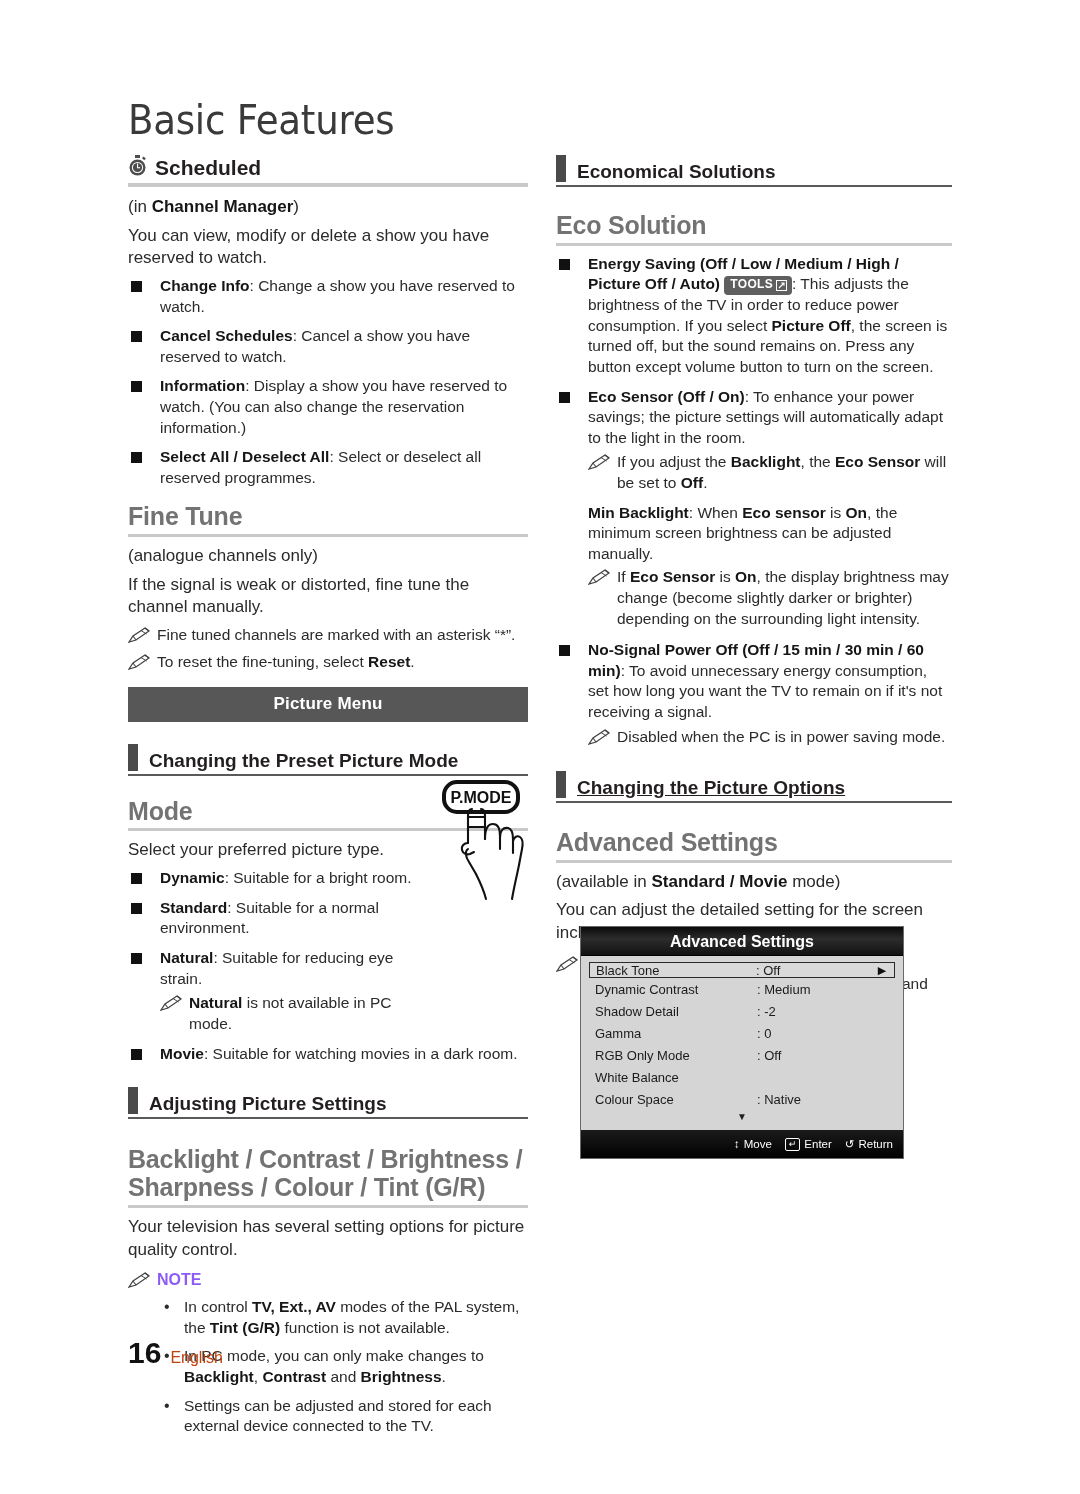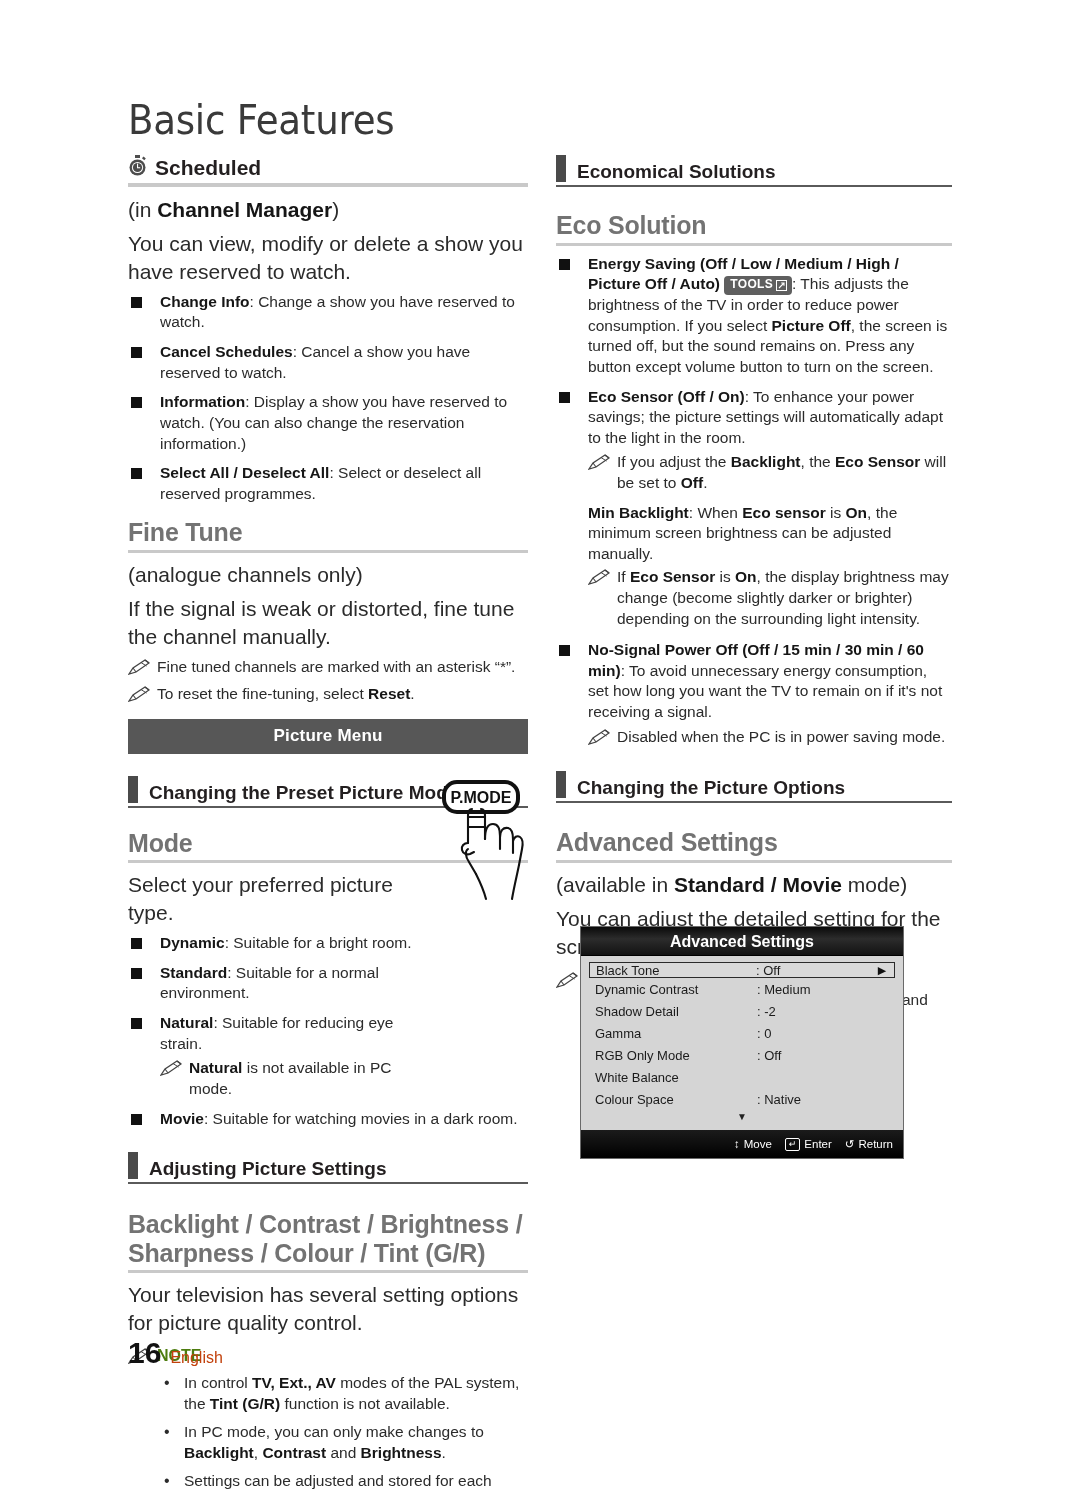--- a/index.html
+++ b/index.html
@@ -56,21 +56,21 @@
 
   
   .band{
     background:#575757; color:#fff; text-align:center;
     font-size:17px; font-weight:bold; letter-spacing:0.2px;
     padding:7px 0 8px 0;
   }
 
   
   p.body{
-    font-size:21px; line-height:1.33; margin:0 0 6px 0; color:#2b2b2b;
+    font-size:17px; line-height:1.33; margin:0 0 6px 0; color:#2b2b2b;
   }
   b { color:#161616; font-weight:bold; }
 
   ul.sq { list-style:none; margin:0; padding:0; }
   ul.sq > li{
     position:relative; padding-left:32px; margin:0 0 9px 0;
     font-size:15.5px; line-height:1.33; color:#2b2b2b;
   }
   ul.sq > li::before{
     content:""; position:absolute; left:3px; top:5px;
@@ -92,21 +92,21 @@
   ul.dot > li{
     position:relative; padding-left:20px; margin:0 0 8px 0;
     font-size:15.5px; line-height:1.33; color:#2b2b2b;
   }
   ul.dot > li::before{
     content:"\2022"; position:absolute; left:0; top:-1px; color:#2b2b2b; font-size:16px;
   }
 
   .note-head{
     position:relative; padding-left:29px;
-    font-size:16px; font-weight:bold; color:#4d7c0f; margin:10px 0 8px 0;
+    font-size:16px; font-weight:bold; color:#8b5cf6; margin:10px 0 8px 0;
   }
   .note-head .pencil{ position:absolute; left:0; top:1px; width:22px; height:16px; }
 
   
   .tools{
     display:inline-flex; align-items:center; gap:3px;
     background:#5f5f5f; color:#fff; border-radius:4px;
     padding:1px 5px 2px 6px; font-size:12px; font-weight:bold;
     letter-spacing:0.3px; vertical-align:1px;
   }
@@ -395,21 +395,21 @@
               <path d="M1 15 L5 9 L17 1 L21 4 L8 13 Z" fill="none" stroke="#444" stroke-width="1.3"></path>
               <path d="M17 1 L21 4" stroke="#444" stroke-width="1.3"></path>
               <path d="M5 9 L8 13" stroke="#444" stroke-width="1.1"></path>
               <path d="M13 3.5 L18.5 7" stroke="#444" stroke-width="1"></path>
             </svg>
         </span>
         <span>Disabled when the PC is in power saving mode.</span>
       </div>
     </div>
 
-    <div class="sec-head" style="margin-top:24px;">
+    <div class="sec-head" style="margin-top:24px;text-decoration:underline;">
       <span class="sec-bar"></span>
       <span class="sec-title">Changing the Picture Options</span>
     </div>
 
     <div style="margin-top:25px;">
       <div class="h-big">Advanced Settings</div>
       <div class="rule-thin"></div>
       <p class="body">
         <span>(available in </span><b>Standard / Movie</b><span> mode)</span>
       </p>

